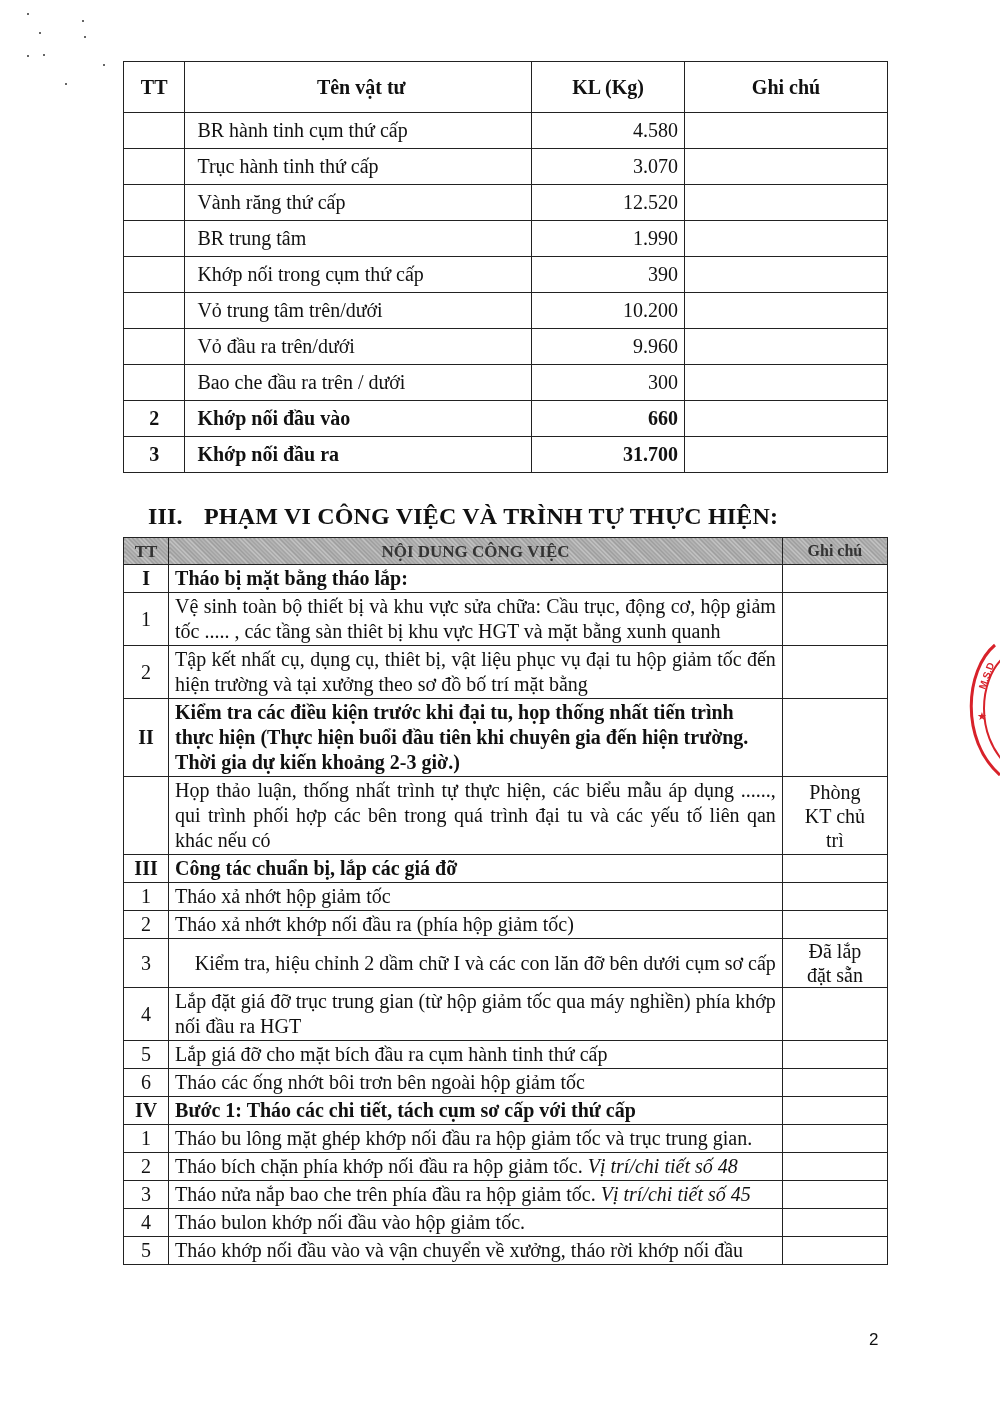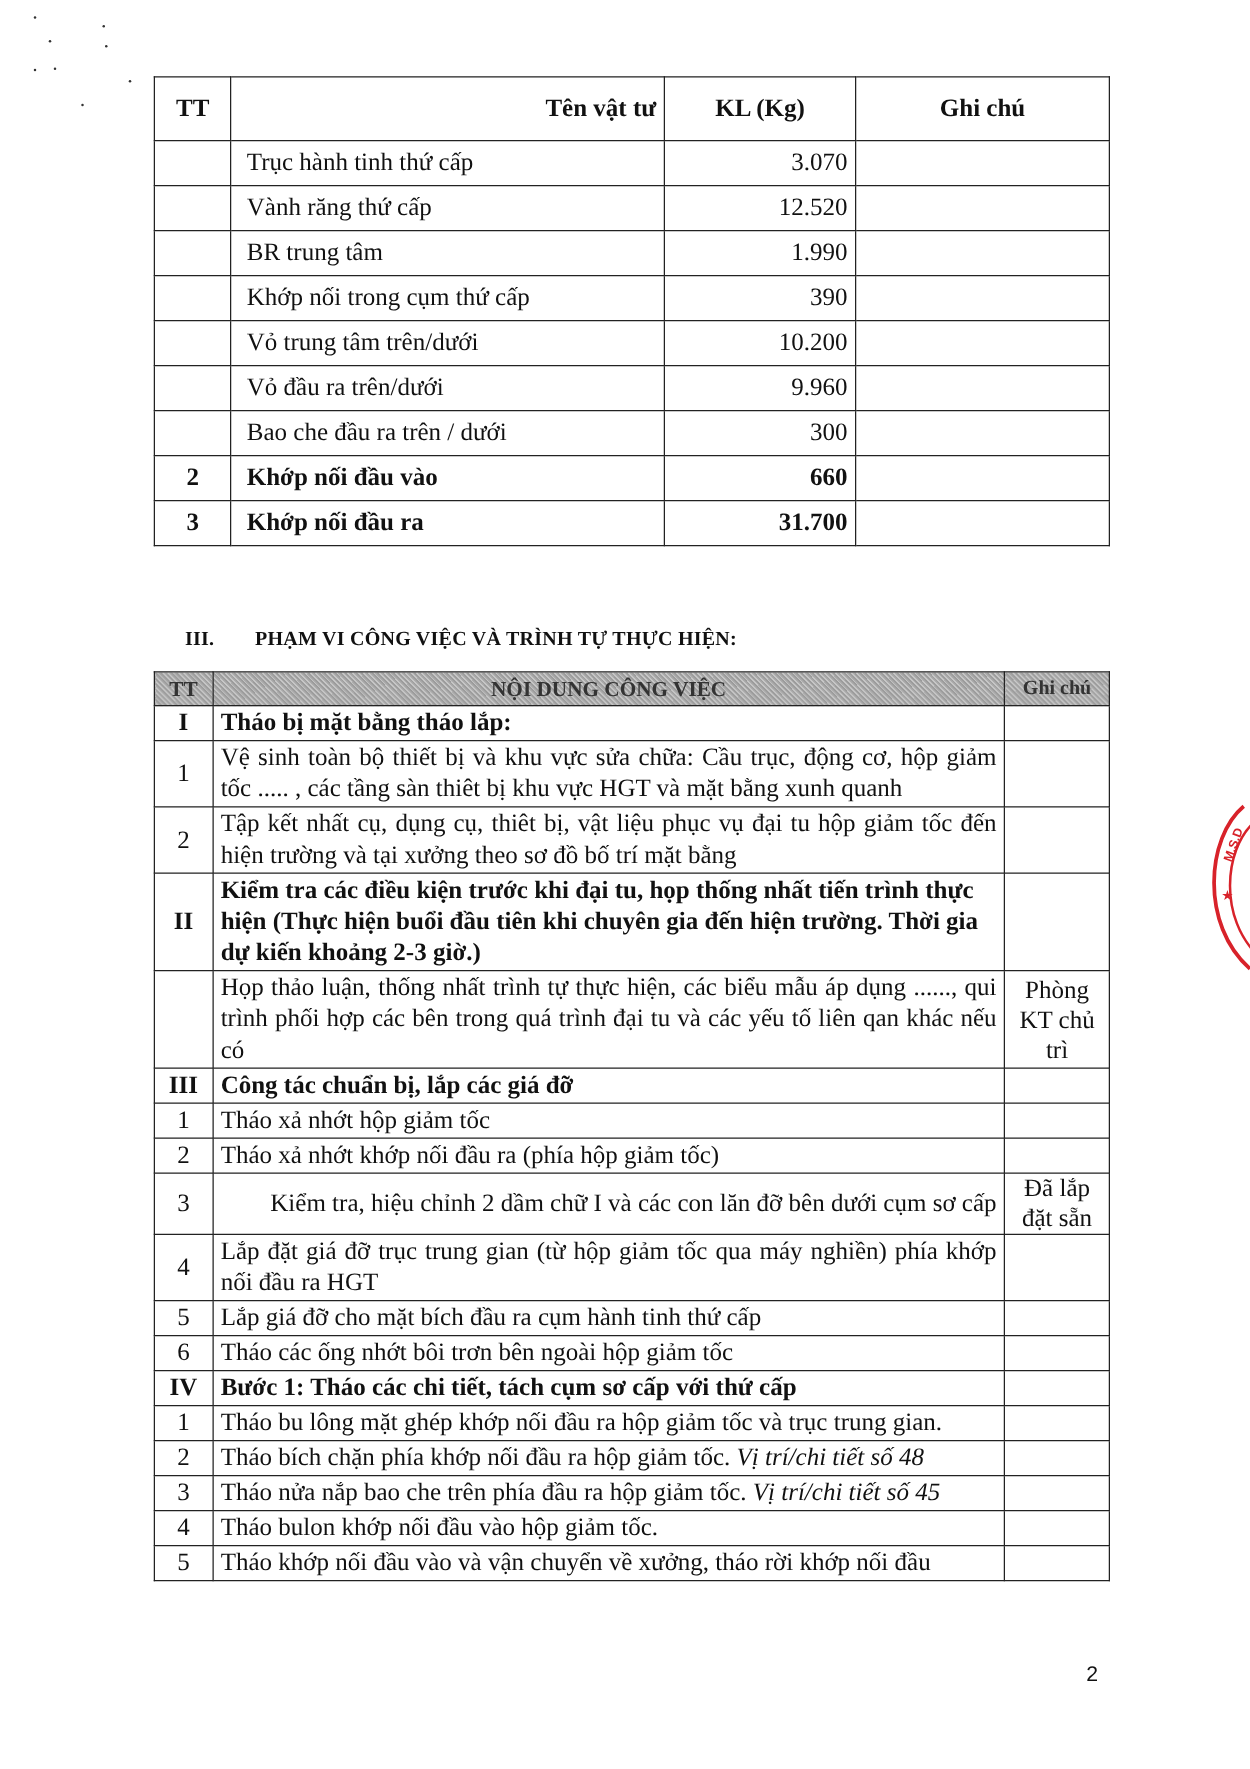--- a/index.html
+++ b/index.html
@@ -17,37 +17,37 @@
     #t1 th { height: 50px; font-weight: bold; text-align: center; font-size: 20px; }
     #t1 td { height: 35px; }
     #t1 .c-tt { width: 46px; text-align: center; }
     #t1 .c-name { width: 314px; text-align: left; padding-left: 12px; }
     #t1 .c-kl { width: 134px; text-align: right; padding-right: 6px; }
     #t1 .c-note { width: 182px; }
     #t1 tr.bold td { font-weight: bold; }
 
     
     #sec3 {
-      position: absolute; left: 148px; top: 503px; font-size: 16px; font-weight: bold;
+      position: absolute; left: 148px; top: 503px; font-size: 24px; font-weight: bold;
       letter-spacing: 0.2px; white-space: nowrap;
     }
     #sec3 .num { display: inline-block; width: 56px; }
 
     
     #t2 { left: 123px; top: 537px; width: 765px; font-size: 20px; line-height: 25px; }
     #t2 th {
       height: 26px; font-weight: bold; font-size: 17px; text-align: center;
       background: repeating-linear-gradient(45deg, #9a9a9a 0 1px, #c9c9c9 1px 2px, #a8a8a8 2px 3px);
       color: #333;
     }
     #t2 th.h-note { font-size: 16px; padding: 0 2px; }
     #t2 td { padding: 1px 6px; vertical-align: middle; }
     #t2 .c-tt { width: 44px; text-align: center; padding: 0; }
     #t2 .c-content { width: 600px; text-align: justify; }
-    #t2 .c-note { width: 72px; text-align: center; line-height: 24px; padding: 0 4px; }
+    #t2 .c-note { width: 72px; text-align: center; line-height: 24px; padding: 0 16px; }
     #t2 tr.bold td { font-weight: bold; }
     #t2 i { font-style: italic; }
 
     #page-num {
       position: absolute; left: 869px; top: 1330px; font-family: "Liberation Sans", "DejaVu Sans", sans-serif;
       font-size: 17px;
     }
 
     #stamp {
       position: absolute; left: 955px; top: 640px; width: 60px; height: 140px;
@@ -64,26 +64,32 @@
   <span style="left:27px;top:55px;"></span>
   <span style="left:43px;top:54px;"></span>
   <span style="left:103px;top:64px;"></span>
   <span style="left:65px;top:83px;"></span>
 </div>
 
 <table id="t1">
   <thead>
     <tr>
       <th class="c-tt">TT</th>
-      <th class="c-name" style="text-align:right">Tên vật tư</th>
+      <th class="c-name" style="text-align:center">Tên vật tư</th>
       <th class="c-kl" style="text-align:center">KL (Kg)</th>
       <th class="c-note">Ghi chú</th>
     </tr>
   </thead>
   <tbody>
+    <tr>
+      <td class="c-tt"></td>
+      <td class="c-name">BR hành tinh cụm thứ cấp</td>
+      <td class="c-kl">4.580</td>
+      <td class="c-note"></td>
+    </tr>
     <tr>
       <td class="c-tt"></td>
       <td class="c-name">Trục hành tinh thứ cấp</td>
       <td class="c-kl">3.070</td>
       <td class="c-note"></td>
     </tr>
     <tr>
       <td class="c-tt"></td>
       <td class="c-name">Vành răng thứ cấp</td>
       <td class="c-kl">12.520</td>

